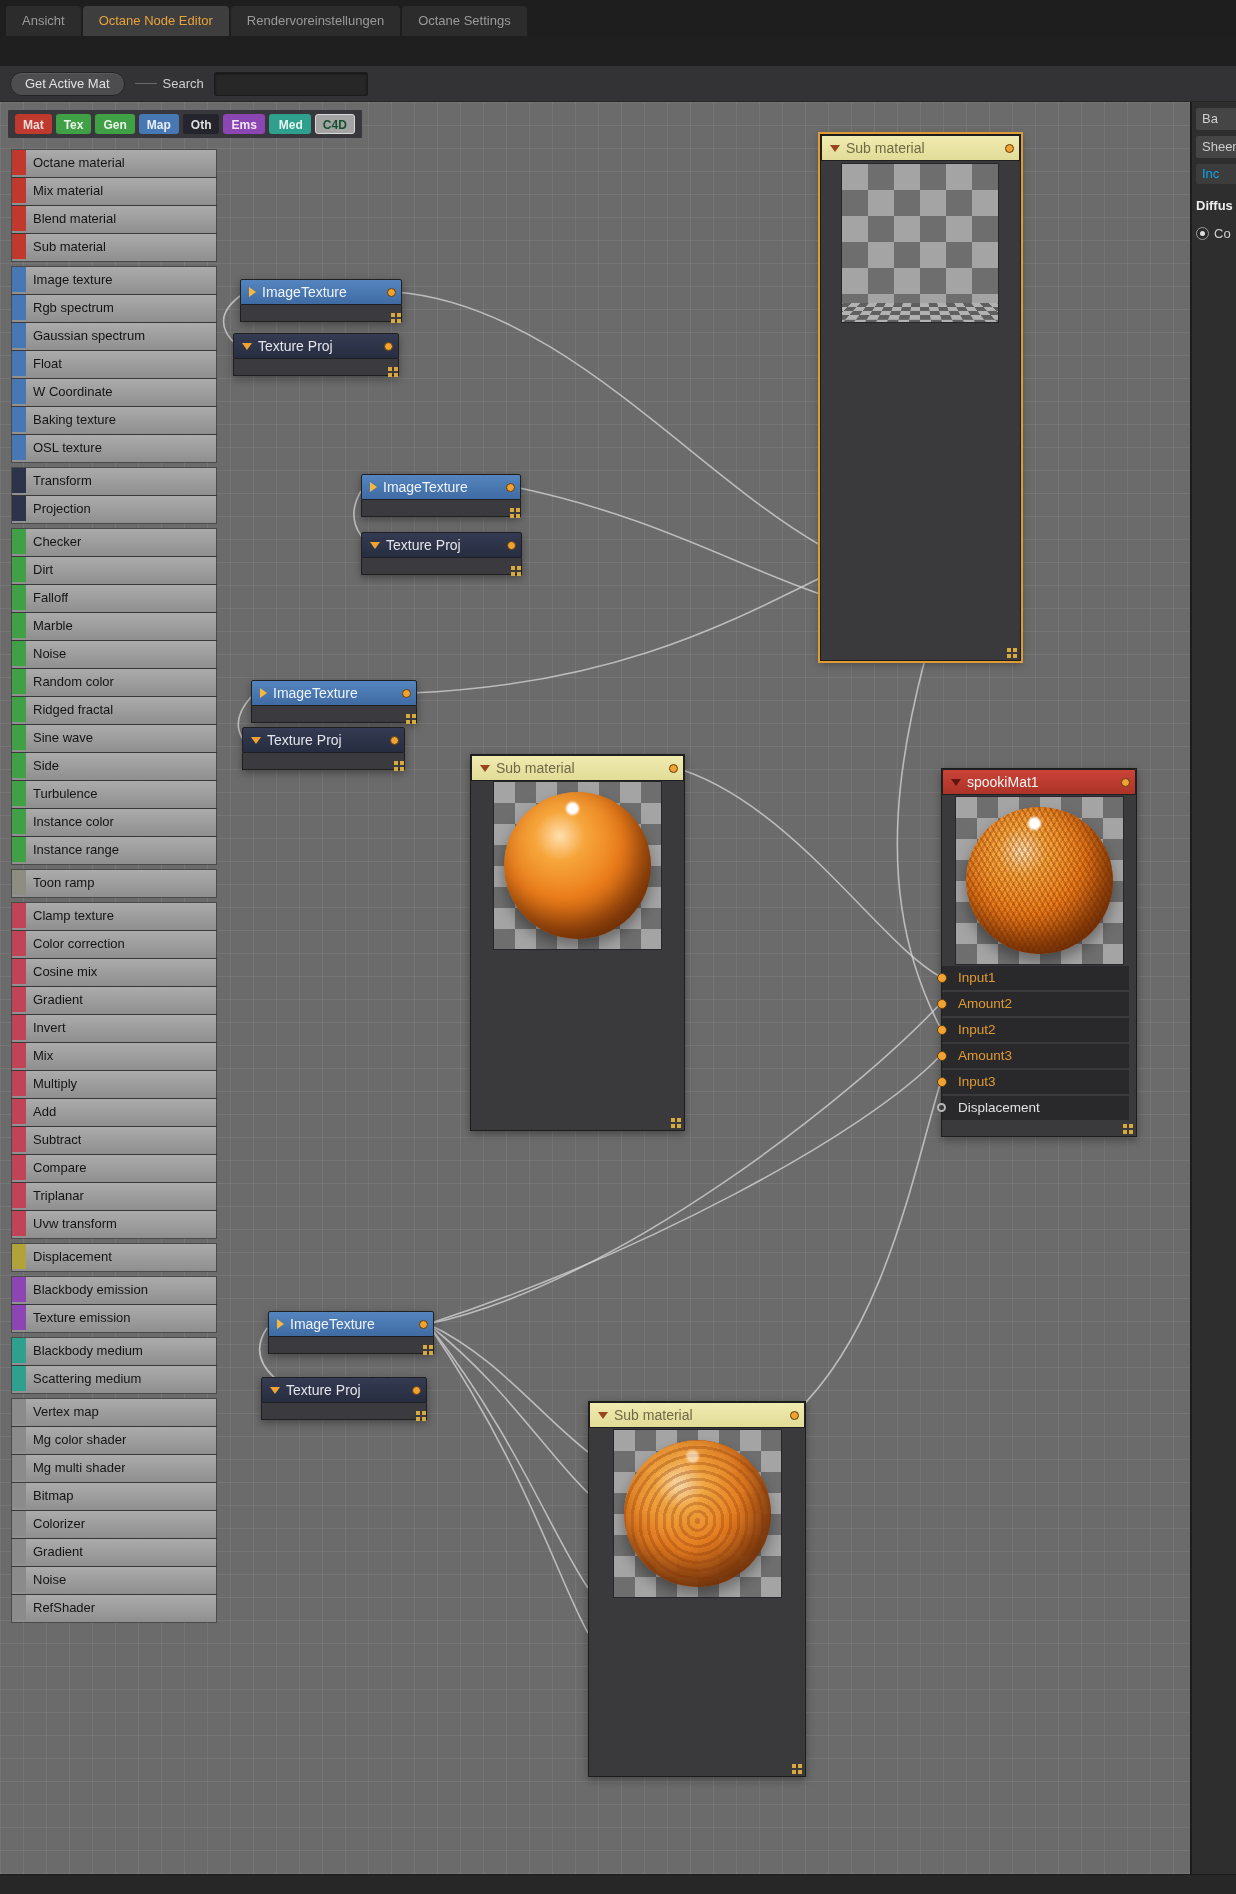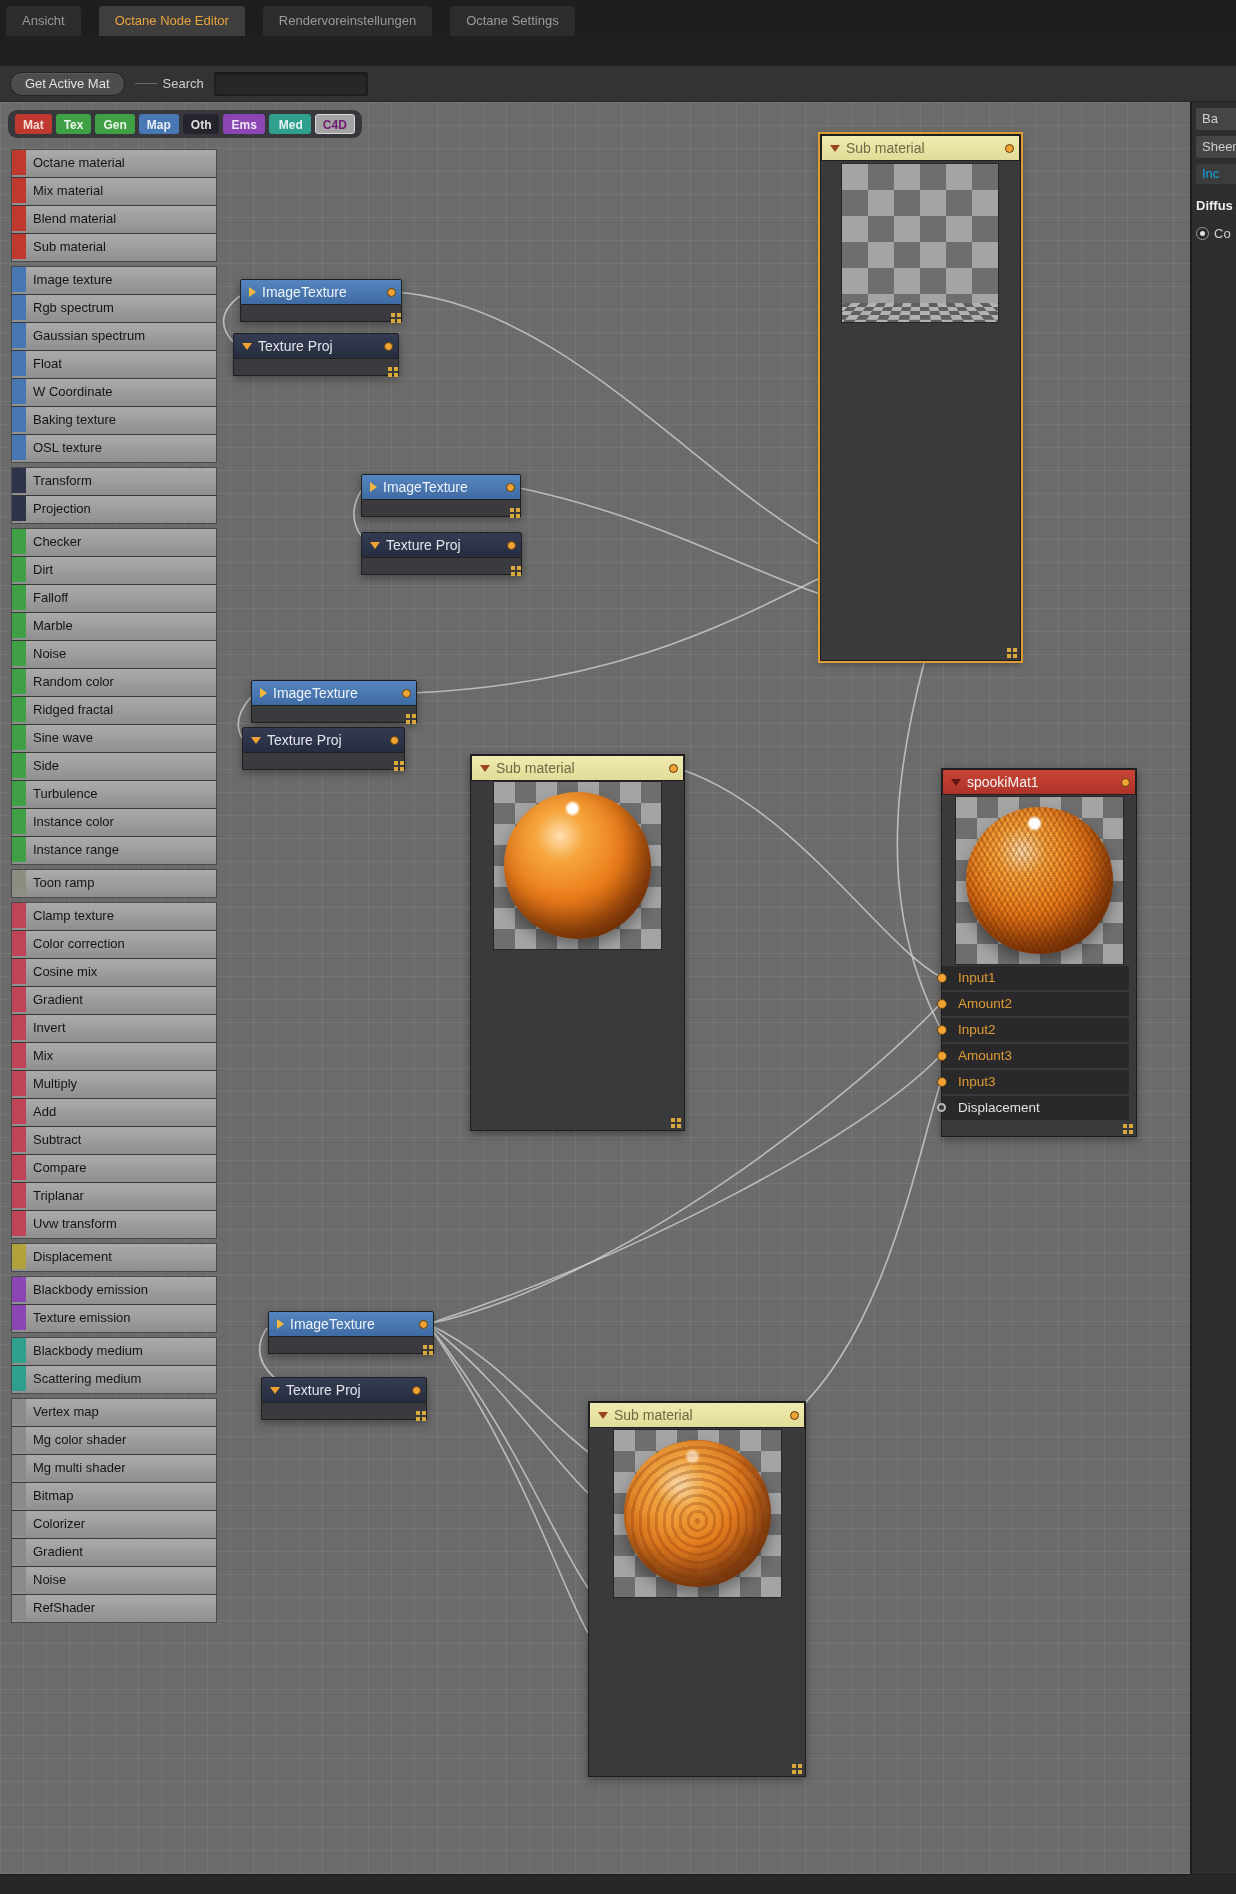--- a/index.html
+++ b/index.html
@@ -1,42 +1,42 @@
 <!DOCTYPE html>
 <html><head>
 <meta charset="utf-8">
 <style>
   * { margin:0; padding:0; box-sizing:border-box; }
   body { background:#1a1a1a; font-family:"Liberation Sans", sans-serif; }
   .app { position:relative; width:1236px; height:1894px; overflow:hidden; background:#1f1f1f; }
 
   
   .tabbar { position:absolute; left:0; top:0; width:1236px; height:36px; background:#1e1e1e; display:flex; align-items:flex-end; padding-left:6px; z-index:5; }
-  .tab { height:30px; line-height:30px; padding:0 16px; margin-right:18px; font-size:13px; color:#9a9a9a; background:#2c2c2c; border-radius:4px 4px 0 0; white-space:nowrap; }
+  .tab { height:30px; line-height:30px; padding:0 16px; margin-right:2px; font-size:13px; color:#9a9a9a; background:#2c2c2c; border-radius:4px 4px 0 0; white-space:nowrap; }
   .tab[data-active="true"] { background:#3e3e3e; color:#e8a33d; }
 
   .menubar { position:absolute; left:0; top:36px; width:1236px; height:30px; background:#333336; display:flex; align-items:center; z-index:5; border-bottom:1px solid #2a2a2a; }
   .grip { width:16px; height:14px; margin:0 10px 0 8px; background-image:radial-gradient(#b5b5b5 1px, transparent 1.2px); background-size:4px 4px; }
   .menu-item { font-size:13px; color:#dcdcdc; padding:0 14px; height:30px; line-height:30px; }
 
   .toolbar { position:absolute; left:0; top:66px; width:1236px; height:36px; background:#333336; display:flex; align-items:center; z-index:5; border-bottom:1px solid #262626; }
   .gam-btn { margin-left:10px; height:24px; line-height:22px; padding:0 14px; background:#4d4d4f; border:1px solid #232323; border-radius:12px; color:#e0e0e0; font-size:13px; box-shadow:inset 0 1px 0 rgba(255,255,255,.08); }
   .sep-line { width:22px; height:0; border-top:1px solid #6a6a6a; margin:0 6px 0 10px; }
   .search-label { font-size:13px; color:#cfcfcf; margin-right:10px; }
   .search-input { width:154px; height:24px; background:#272727; border:1px solid #1c1c1c; border-radius:2px; color:#ddd; font-size:13px; padding:0 6px; box-shadow:inset 0 1px 3px rgba(0,0,0,.5); }
 
   
   .canvas { position:absolute; left:0; top:102px; width:1190px; height:1792px; z-index:0; background-color:#6b6b6b;
     background-image:linear-gradient(rgba(255,255,255,.07) 1px, transparent 1px), linear-gradient(90deg, rgba(255,255,255,.07) 1px, transparent 1px);
     background-size:23px 23px; }
   .wires { position:absolute; left:0; top:0; z-index:1; pointer-events:none; }
   .wire { fill:none; stroke:#d2d2d2; stroke-width:1.6; opacity:.78; }
 
   
-  .chipsbar { position:absolute; left:8px; top:110px; height:28px; display:flex; align-items:center; background:#38383c; border-radius:9px; padding:0 5px; z-index:3; }
+  .chipsbar { position:absolute; left:8px; top:110px; height:28px; display:flex; align-items:center; background:#38383c; border-radius:1px; padding:0 5px; z-index:3; }
   .chip { height:20px; line-height:20px; padding:0 7px; margin:0 2px; border-radius:3px; font-size:12px; font-weight:bold; border:1px solid transparent; white-space:nowrap; }
 
   
   .nodelist { position:absolute; left:12px; top:150px; width:204px; z-index:3; }
   .nl-row { display:flex; height:27px; margin-bottom:1px; background:linear-gradient(#ababab,#8f8f8f); box-shadow:0 0 0 1px rgba(35,35,35,.45); }
   .nl-row[data-newgroup="true"] { margin-top:6px; }
   .nl-chip { width:14px; height:25px; flex:0 0 14px; }
   .nl-label { font-size:13px; color:#141414; line-height:25px; padding-left:7px; white-space:nowrap; overflow:hidden; }
 
   
@@ -155,21 +155,21 @@
       <span class="chip" style="background: rgb(63, 160, 69); color: rgb(234, 246, 234);">Gen</span>
 
       <span class="chip" style="background: rgb(72, 120, 180); color: rgb(232, 238, 247);">Map</span>
 
       <span class="chip" style="background: rgb(36, 36, 44); color: rgb(224, 224, 224);">Oth</span>
 
       <span class="chip" style="background: rgb(139, 70, 180); color: rgb(240, 230, 247);">Ems</span>
 
       <span class="chip" style="background: rgb(47, 160, 142); color: rgb(228, 245, 242); padding-left: 9px;">Med</span>
 
-      <span class="chip" style="background: rgb(163, 163, 163); color: #701a75; border-color: rgb(216, 216, 216);">C4D</span>
+      <span class="chip" style="background: rgb(163, 163, 163); color: #14532d; border-color: rgb(216, 216, 216);">C4D</span>
     </div>
 
   <div class="nodelist">
 
       <div class="nl-row">
         <span class="nl-chip" style="background: rgb(192, 57, 47);"></span>
         <span class="nl-label">Octane material</span>
       </div>
 
       <div class="nl-row">

